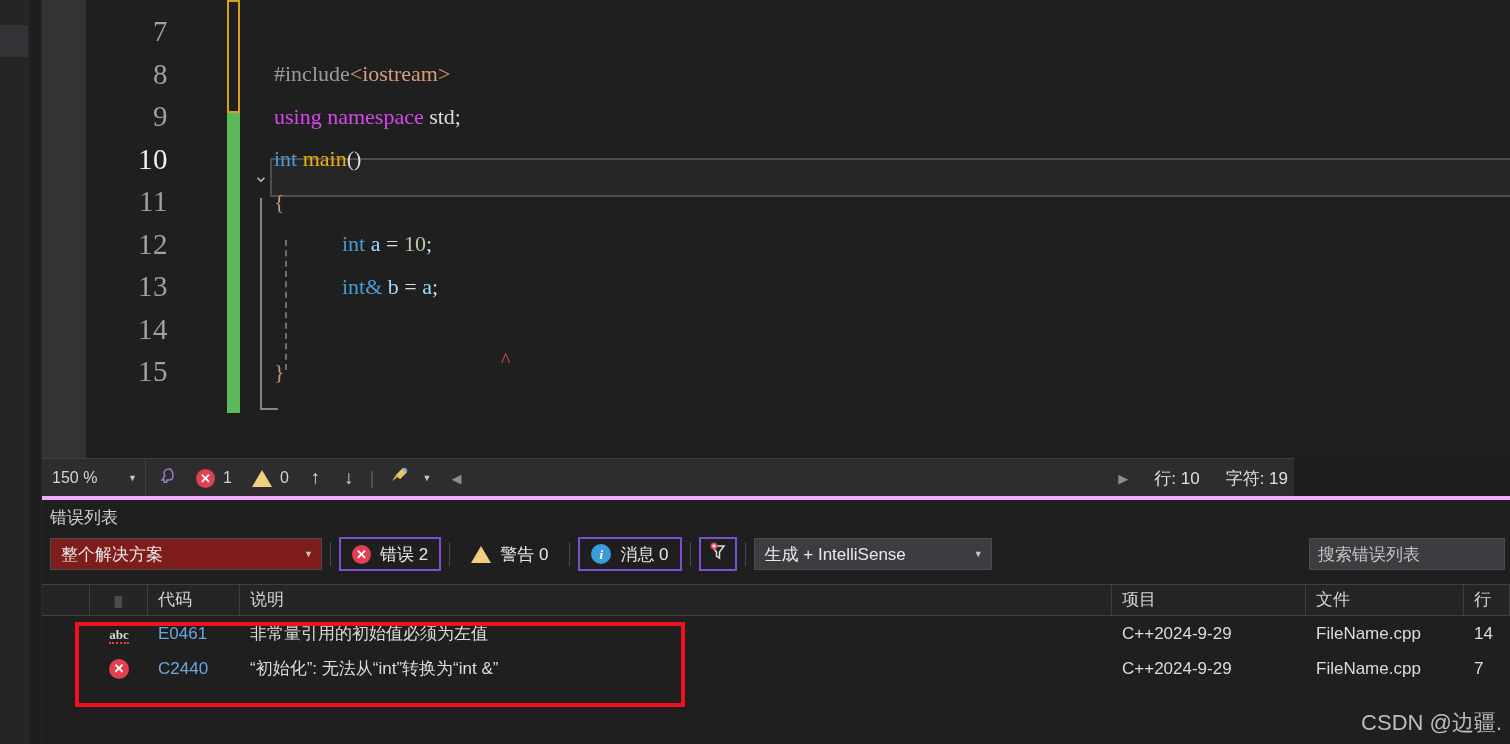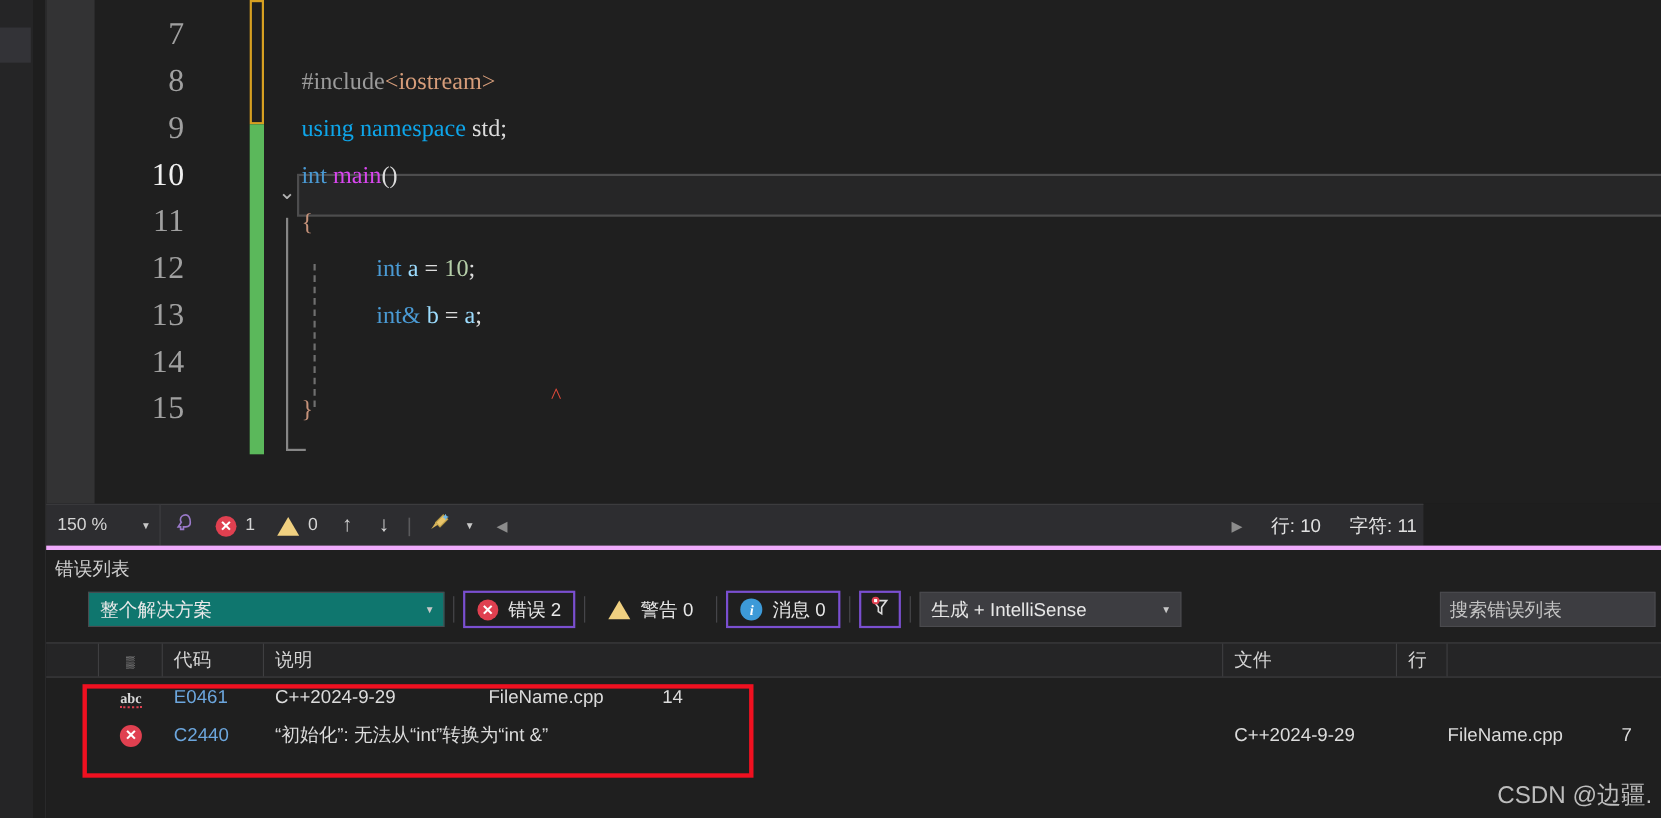--- a/index.html
+++ b/index.html
@@ -123,23 +123,23 @@
     position: absolute;
     left: 232px;
     font-family: "Liberation Serif", serif;
     font-size: 22px;
     line-height: 1;
     white-space: pre;
     color: #dcdcdc;
   }
   .tok-pre   { color: #9b9b9b; }
   .tok-inc   { color: #d69d7a; }
-  .tok-kw    { color: #0ea5e9; }
+  .tok-kw    { color: #d946ef; }
   .tok-type  { color: #4a9ad4; }
-  .tok-fn    { color: #d946ef; }
+  .tok-fn    { color: #eab308; }
   .tok-var   { color: #9cdcfe; }
   .tok-num   { color: #b5cea8; }
   .tok-plain { color: #dcdcdc; }
   .tok-brace { color: #c5927a; }
 
   
   .cur-line-box {
     position: absolute;
     left: 228px; top: 158px;
     width: 1280px; height: 39px;
@@ -239,31 +239,30 @@
   }
   .errlist-toolbar {
     position: absolute;
     left: 8px; top: 34px;
     width: 1455px; height: 40px;
     display: flex;
     align-items: center;
     gap: 0;
   }
   .dd-scope {
-    width: 324px; height: 32px;
-    background: #0f766e;
+    width: 272px; height: 32px;
+    background: #7f1d1d;
     border: 1px solid #4a4a4e;
     box-sizing: border-box;
     display: flex;
     align-items: center;
     justify-content: space-between;
     padding: 0 8px 0 10px;
     color: #e8e8e8;
     font-size: 17px;
-    margin-left: 30px;
   }
   .tb-div {
     width: 1px; height: 24px;
     background: #4a4a4e;
     margin: 0 8px;
   }
   .tb-btn {
     height: 34px;
     display: flex;
     align-items: center;
@@ -514,21 +513,21 @@
         </svg>
       </span>
       <span class="st-caret">▼</span>
     </div>
 
     <span class="st-left-tri">◀</span>
 
     <div class="lnum-grp">
       <span class="st-right-tri">▶</span>
       <span>行: 10</span>
-      <span>字符: 11</span>
+      <span>字符: 19</span>
     </div>
   </div>
 
   <div class="errlist">
 
     <div class="errlist-title">错误列表</div>
 
     <div class="errlist-toolbar">
 
       <div class="dd-scope">
@@ -583,30 +582,32 @@
 
     <div class="tbl">
 
       <div class="tbl-head">
         <div class="cell c-spacer"></div>
         <div class="cell c-icon">
           <span style="color:#b0b0b0;font-size:11px;">▒</span>
         </div>
         <div class="cell c-code">代码</div>
         <div class="cell c-desc">说明</div>
+        <div class="cell c-proj">项目</div>
         <div class="cell c-file">文件</div>
         <div class="cell c-line">行</div>
       </div>
 
       <div class="tbl-row">
         <div class="cell c-spacer"></div>
         <div class="cell c-icon">
           <span class="abc-ico">abc</span>
         </div>
         <div class="cell c-code code-link">E0461</div>
+        <div class="cell c-desc">非常量引用的初始值必须为左值</div>
         <div class="cell c-proj">C++2024-9-29</div>
         <div class="cell c-file">FileName.cpp</div>
         <div class="cell c-line">14</div>
       </div>
 
       <div class="tbl-row">
         <div class="cell c-spacer"></div>
         <div class="cell c-icon">
           <span class="x-ico">✕</span>
         </div>

